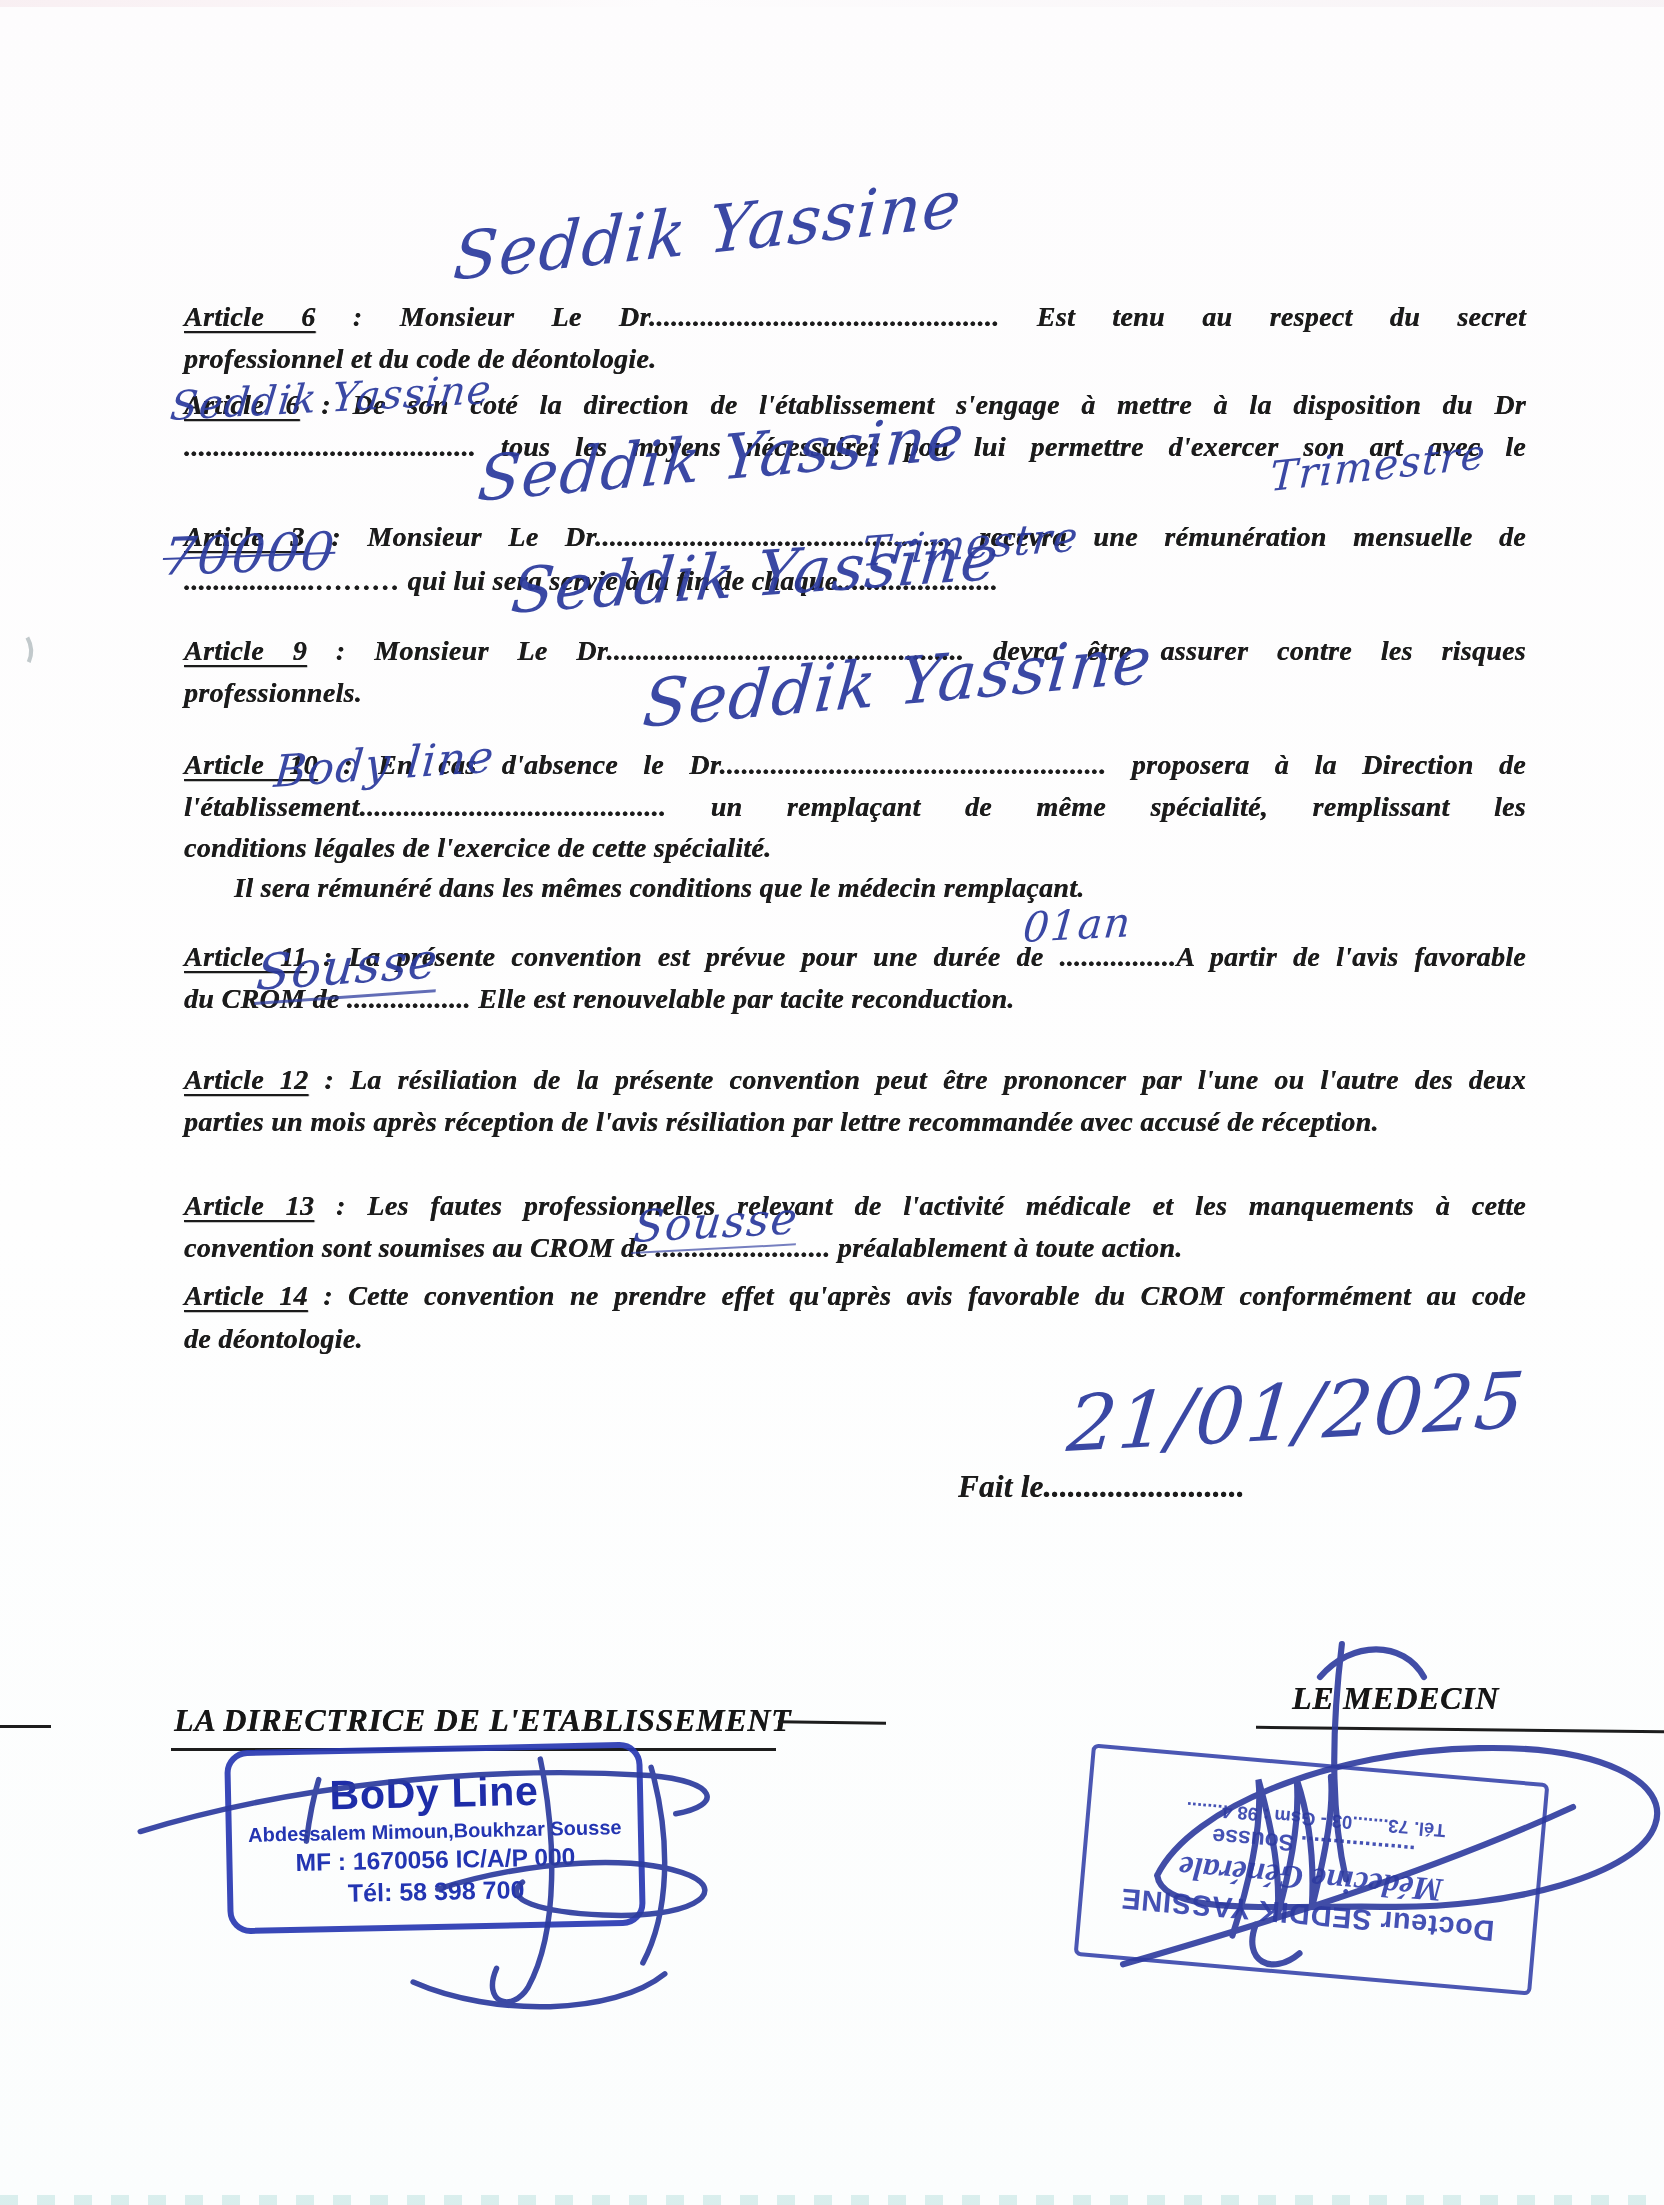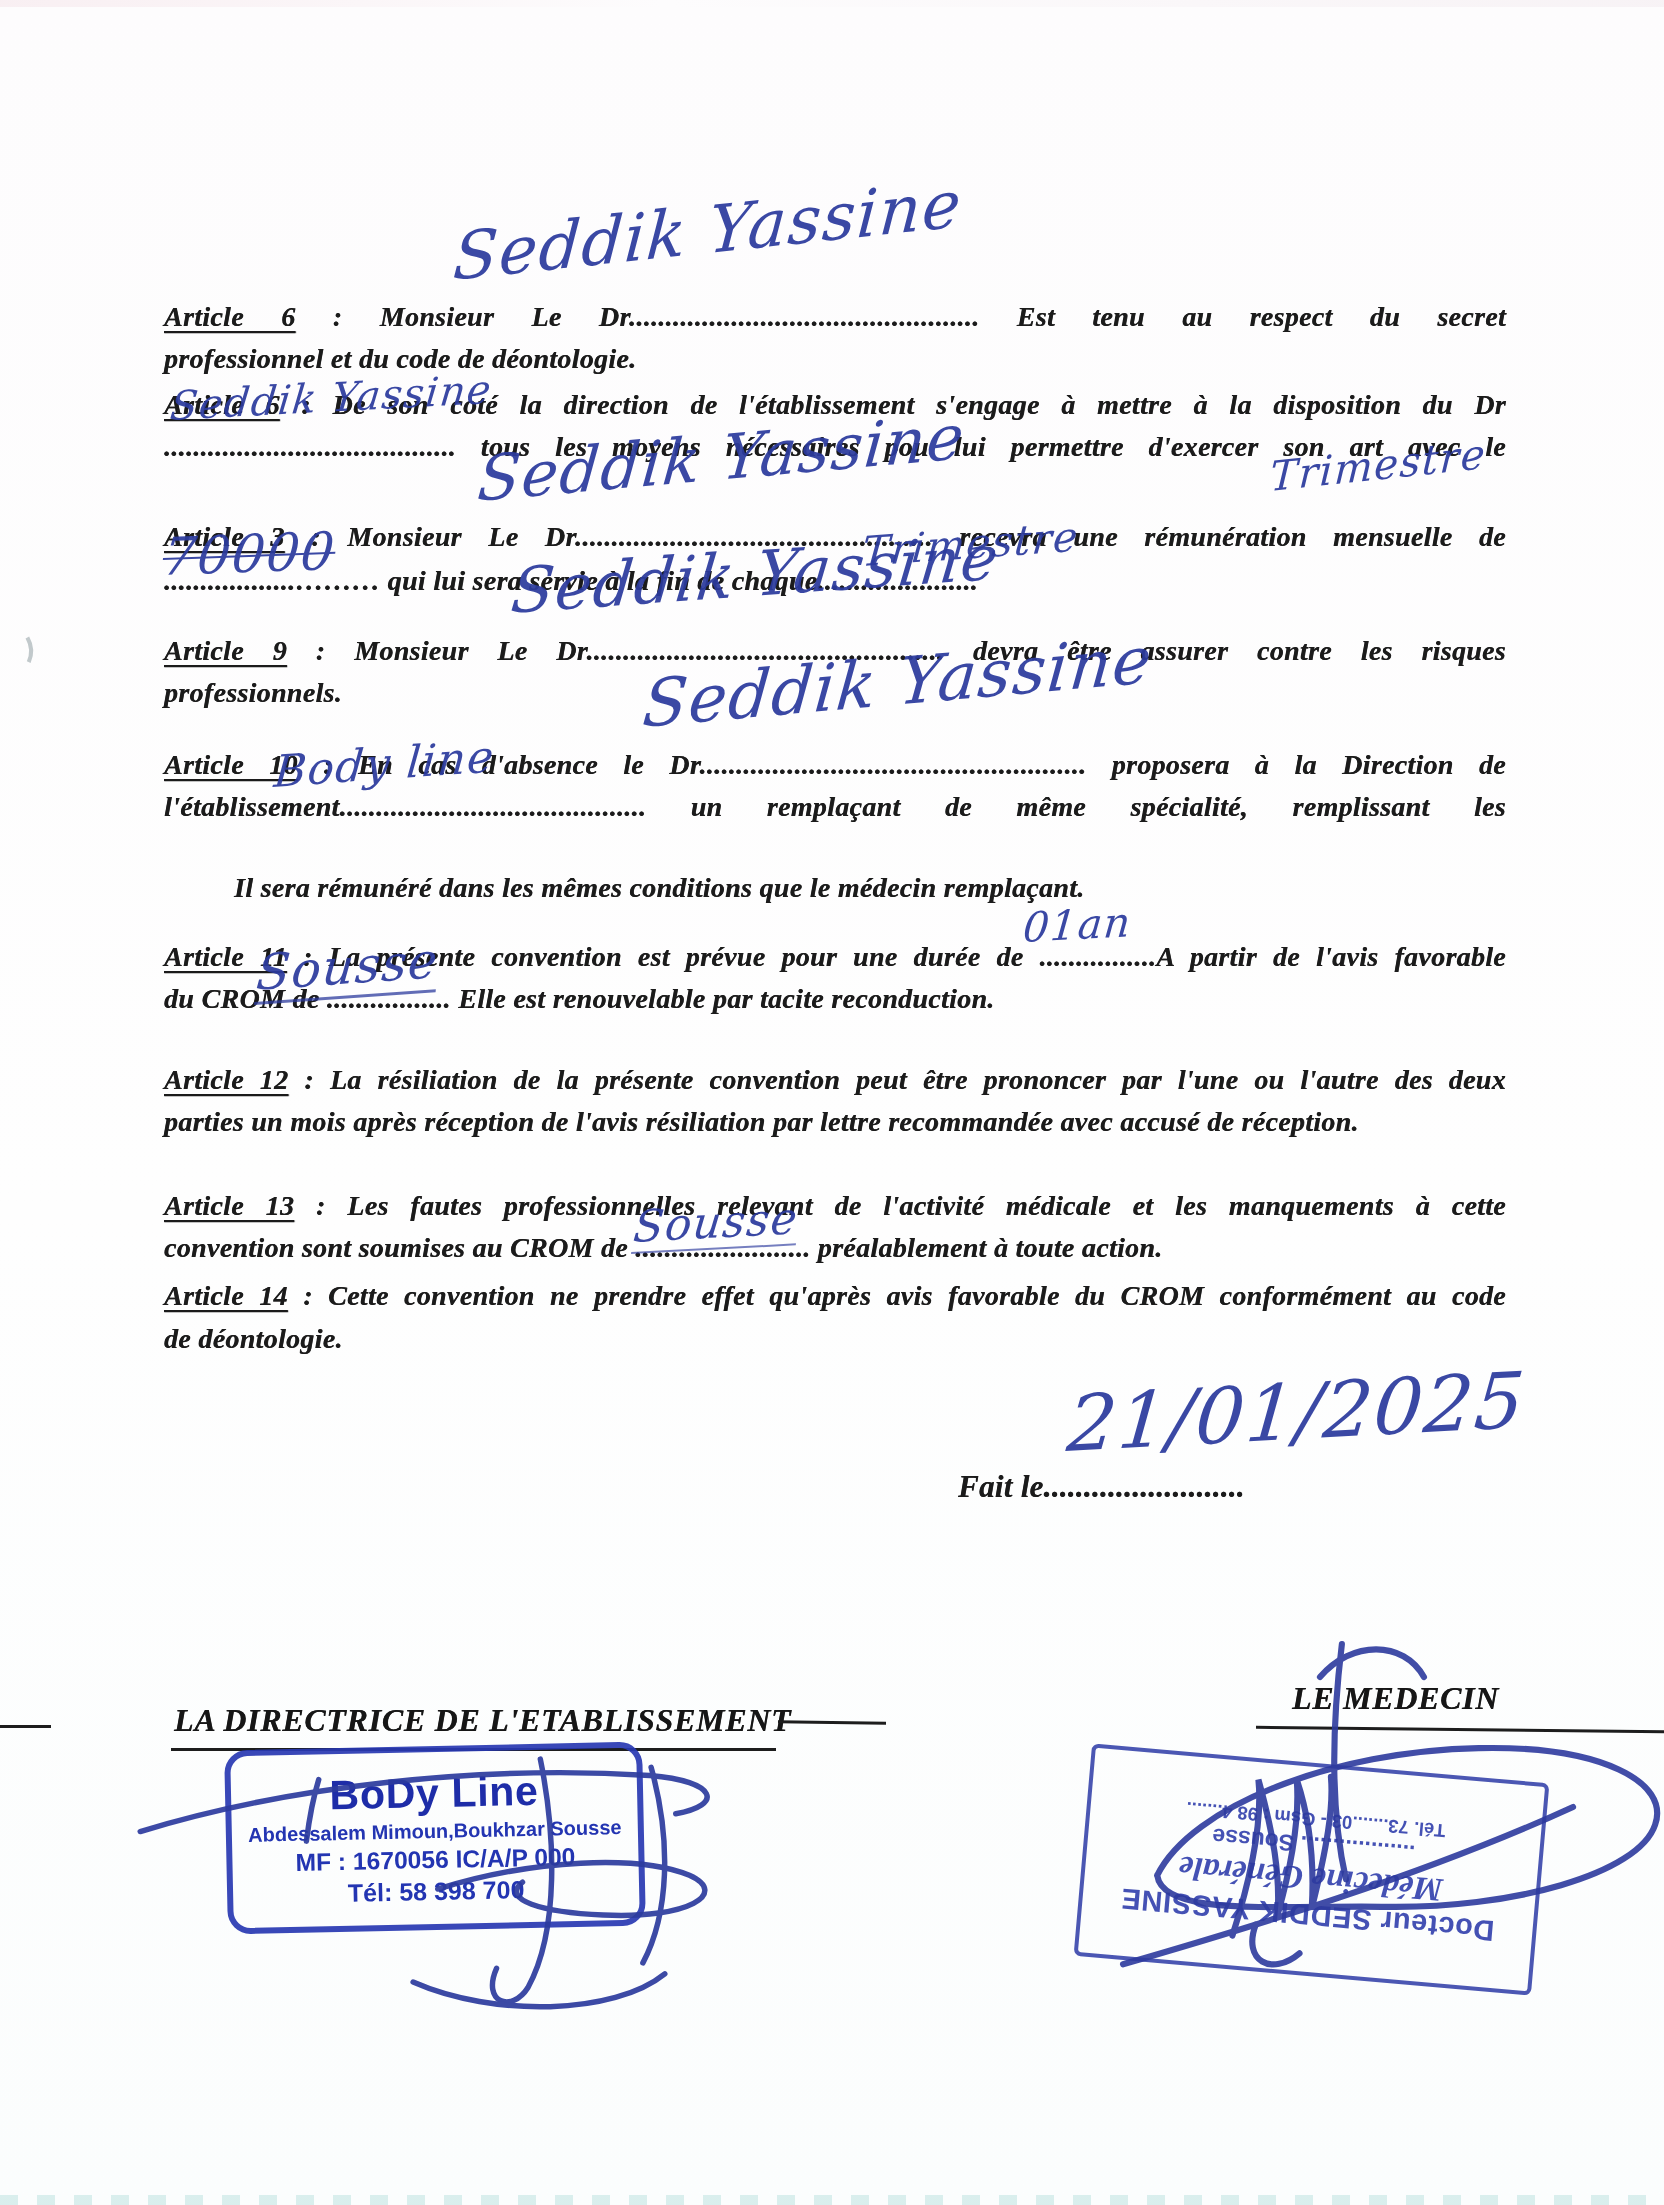--- a/index.html
+++ b/index.html
@@ -7,21 +7,21 @@
     position:relative; width:1664px; height:2205px; overflow:hidden;
     background:linear-gradient(180deg,#fdfcfd 0%,#fefefe 55%,#fbfdfd 100%);
     font-family:"Liberation Serif", serif;
   }
   .edge-top{position:absolute;left:0;top:0;width:100%;height:6.8px;
     background:linear-gradient(90deg,rgba(235,200,210,.25),rgba(255,255,255,0) 40%,rgba(225,205,215,.2));}
   .edge-bottom{position:absolute;left:0;bottom:0;width:100%;height:9.6px;
     background:repeating-linear-gradient(90deg,rgba(140,205,200,.30) 0 18px,rgba(250,255,253,.05) 18px 37px);}
   
   .bl{
-    position:absolute; left:164px; width:1342px;
+    position:absolute; left:184px; width:1342px;
     font-size:28px; font-weight:700; font-style:italic;
     color:#1b1b1b; letter-spacing:0.3px; white-space:nowrap;
     text-shadow:0.3px 0.3px 0 #333;
   }
   .bl.just{white-space:normal; text-align:justify; text-align-last:justify;}
   .alabel{text-decoration:underline; text-decoration-thickness:2.4px; text-underline-offset:4.8px;}
   .indent{left:234px;}
   
   .hw{
     position:absolute; color:#2c3b9e; font-family:"DejaVu Serif", serif;
@@ -76,20 +76,21 @@
   <div class="bl just" style="top:431px">........................................ tous les moyens nécessaires pou lui permettre d'exercer son art avec le</div>
 
   <div class="bl just" style="top:521px"><span class="alabel">Article  3</span><span> : Monsieur Le Dr................................................. recevra une rémunération mensuelle de</span></div>
   <div class="bl" style="top:565px">..................……… qui lui sera servie à la fin de chaque......................</div>
 
   <div class="bl just" style="top:635px"><span class="alabel">Article  9</span><span> : Monsieur Le Dr................................................. devra être assurer contre les risques</span></div>
   <div class="bl" style="top:677px">professionnels.</div>
 
   <div class="bl just" style="top:749px"><span class="alabel">Article  10</span><span> : En cas d'absence le Dr..................................................... proposera à la Direction de</span></div>
   <div class="bl just" style="top:791px">l'établissement.......................................... un remplaçant de même spécialité, remplissant les</div>
+  <div class="bl" style="top:832px">conditions légales de l'exercice de cette spécialité.</div>
   <div class="bl indent" style="top:872px">Il sera rémunéré dans les mêmes conditions que le médecin remplaçant.</div>
 
   <div class="bl just" style="top:941px"><span class="alabel">Article 11</span><span> : La présente convention est prévue pour une durée de ................A partir de l'avis favorable</span></div>
   <div class="bl" style="top:983px">du CROM de ................. Elle est renouvelable par tacite reconduction.</div>
 
   <div class="bl just" style="top:1064px"><span class="alabel">Article 12</span><span> : La résiliation de la présente convention peut être prononcer par l'une ou l'autre des deux</span></div>
   <div class="bl" style="top:1106px">parties un mois après réception de l'avis résiliation par lettre recommandée avec accusé de réception.</div>
 
   <div class="bl just" style="top:1190px"><span class="alabel">Article 13</span><span> : Les fautes professionnelles relevant de l'activité médicale et les manquements à cette</span></div>
   <div class="bl" style="top:1232px">convention sont soumises au CROM de ........................ préalablement à toute action.</div>

